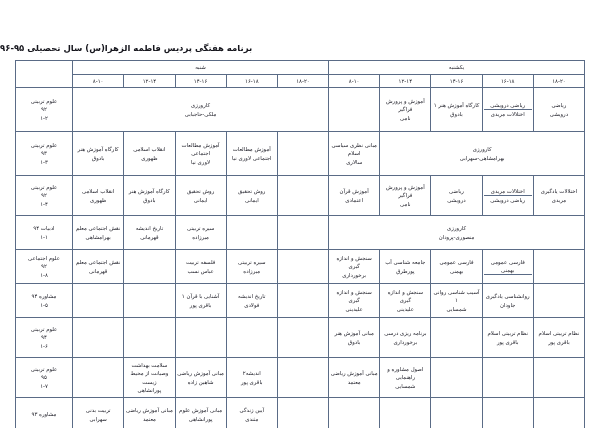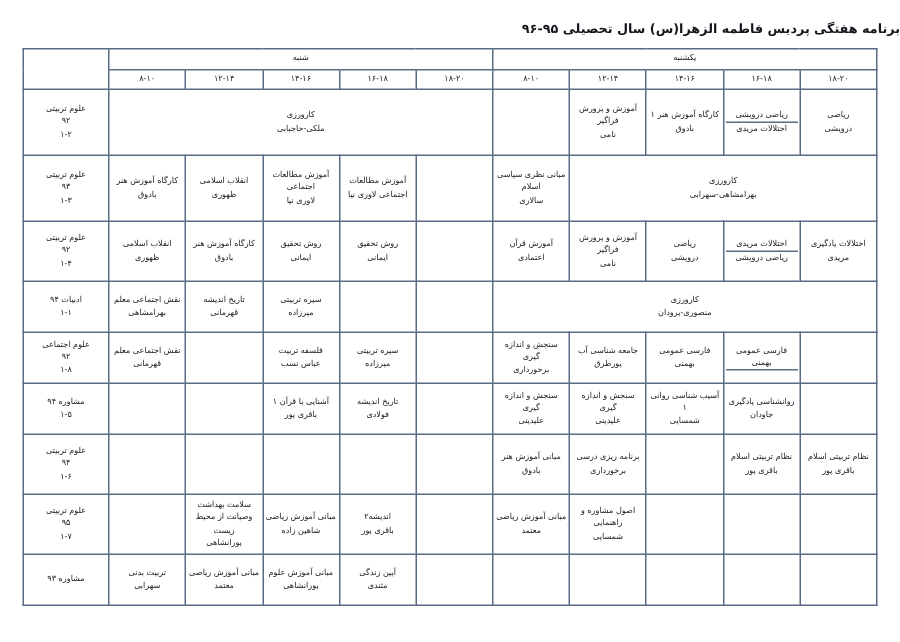--- a/index.html
+++ b/index.html
@@ -19,23 +19,24 @@
     position: relative;
     width: 600px;
     height: 428px;
     box-sizing: border-box;
     padding: 0;
   }
   .title-bar {
     height: 30px;
     display: flex;
     align-items: center;
-    justify-content: flex-start;
+    justify-content: flex-end;
     padding-top: 10px;
     box-sizing: border-box;
+    margin-top: 28px;
   }
   .title {
     font-size: 8.5px;
     font-weight: bold;
     letter-spacing: 0.1px;
     white-space: nowrap;
     color: #15151c;
   }
   table.sched {
     border-collapse: collapse;

